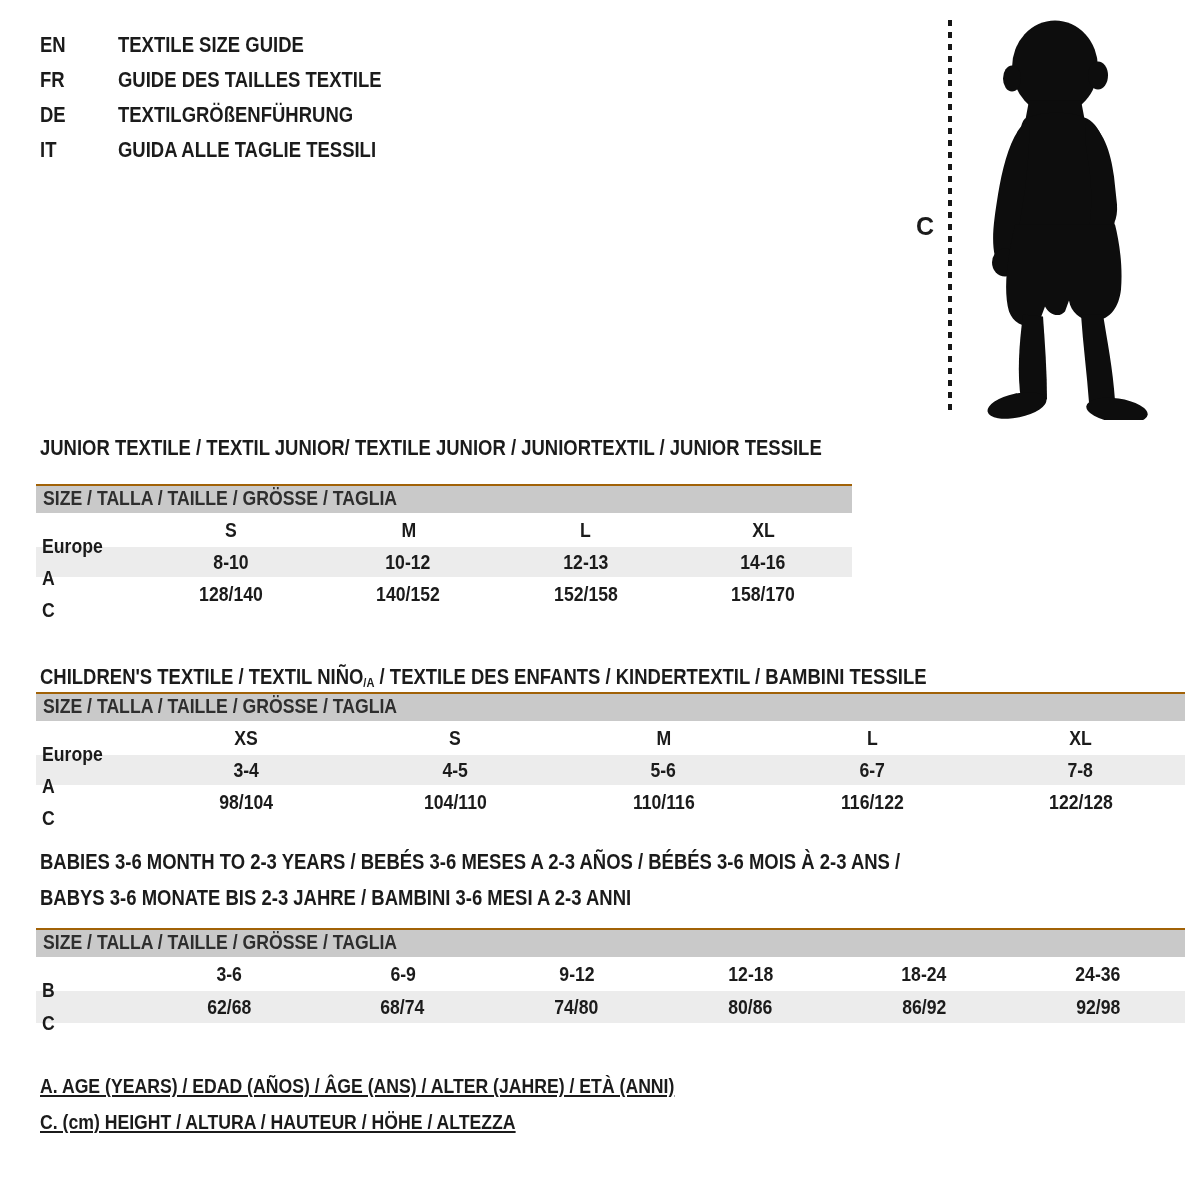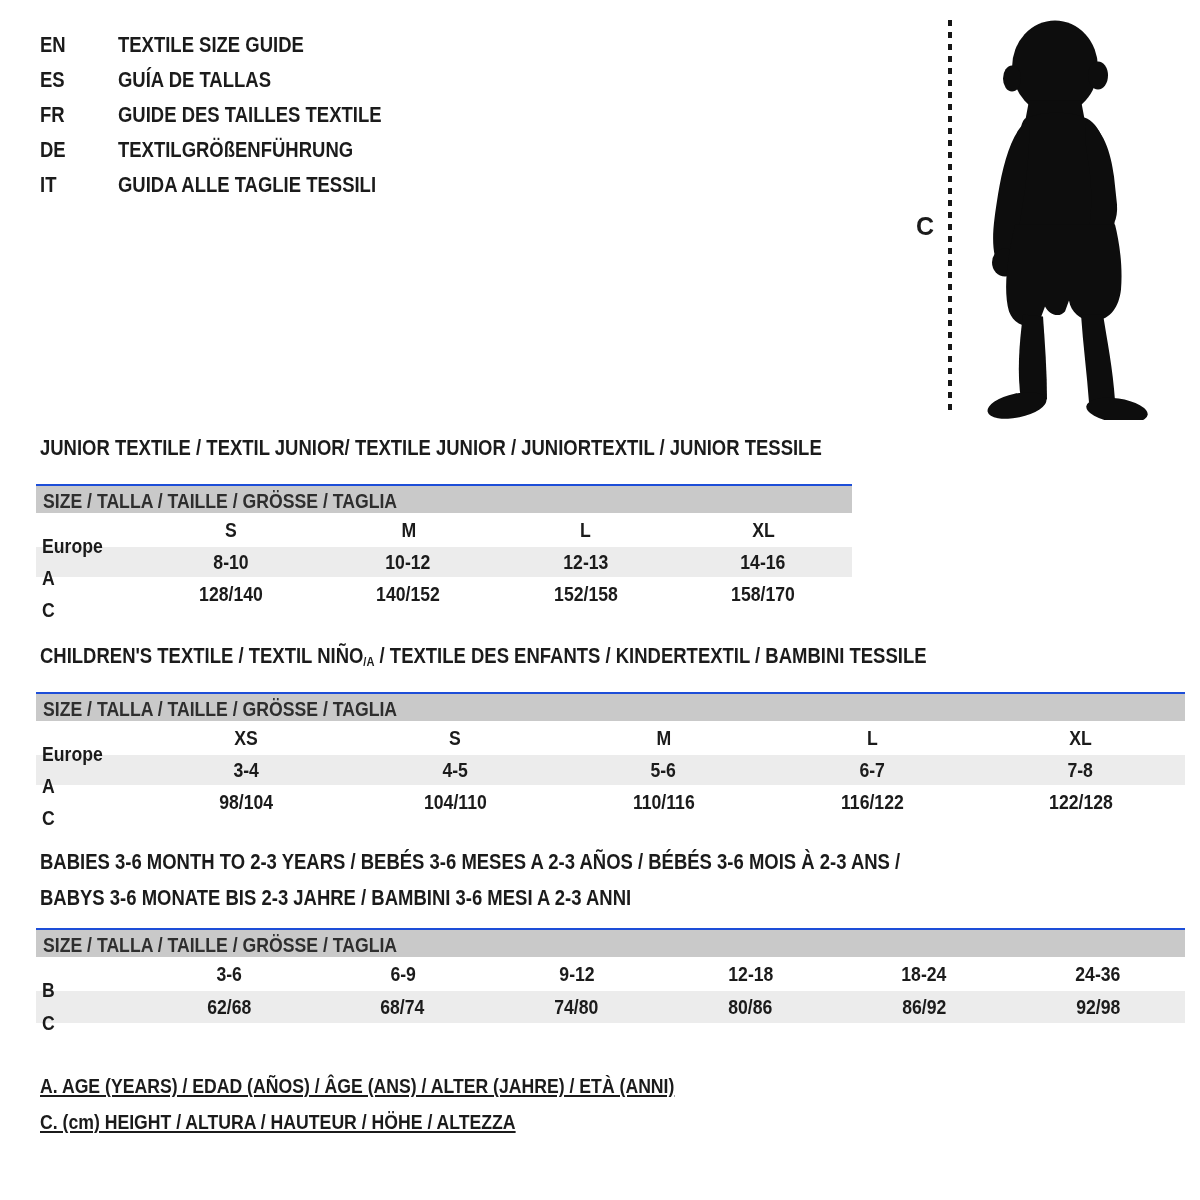--- a/index.html
+++ b/index.html
@@ -28,22 +28,22 @@
   .c-label{position:absolute;left:916px;top:212px;font-size:25px;}
   .figure-svg{position:absolute;left:965px;top:14px;width:185px;height:406px;}
 
   
   .sec-title{position:absolute;left:40px;font-size:22px;}
   .sub{font-size:0.6em;vertical-align:-0.25em;letter-spacing:0;}
 
   
   .table{position:absolute;left:36px;}
   .thead{
-    height:27px;background:#c9c9c9;border-top:2px solid #1d4ed8;
-    display:flex;align-items:flex-end;padding-left:7px;
+    height:27px;background:#c9c9c9;border-top:2px solid #a16207;
+    display:flex;align-items:flex-start;padding-left:7px;
     font-size:21px;color:#2e2e2e;
   }
   .trow{display:flex;align-items:center;font-size:21px;}
   .trow.h34{height:34px;}
   .trow.h30{height:30px;}
   .trow.h32{height:32px;}
   .trow.alt{background:#ececec;}
   .cell{flex:1;text-align:center;}
   .cell.label{flex:0 0 100px;text-align:left;padding-left:6px;margin-top:32px;}
 
@@ -53,24 +53,20 @@
 </style>
 </head>
 <body>
 
 <div class="canvas">
 
   <div class="lang-block">
     <div class="lang-row">
       <span class="lang-code"><span class="cn">EN</span></span>
       <span><span class="cn">TEXTILE SIZE GUIDE</span></span>
-    </div>
-    <div class="lang-row">
-      <span class="lang-code"><span class="cn">ES</span></span>
-      <span><span class="cn">GUÍA DE TALLAS</span></span>
     </div>
     <div class="lang-row">
       <span class="lang-code"><span class="cn">FR</span></span>
       <span><span class="cn">GUIDE DES TAILLES TEXTILE</span></span>
     </div>
     <div class="lang-row">
       <span class="lang-code"><span class="cn">DE</span></span>
       <span><span class="cn">TEXTILGRÖßENFÜHRUNG</span></span>
     </div>
     <div class="lang-row">
@@ -122,21 +118,21 @@
     </div>
     <div class="trow h34">
       <span class="cell label"><span class="cn">C</span></span>
       <span class="cell"><span class="cnc">128/140</span></span>
       <span class="cell"><span class="cnc">140/152</span></span>
       <span class="cell"><span class="cnc">152/158</span></span>
       <span class="cell"><span class="cnc">158/170</span></span>
     </div>
   </div>
 
-  <div class="sec-title" style="top:643px;">
+  <div class="sec-title" style="top:664px;">
     <span class="cn"><span>CHILDREN'S TEXTILE / TEXTIL NIÑO</span><span class="sub">/A</span><span> / TEXTILE DES ENFANTS / KINDERTEXTIL / BAMBINI TESSILE</span></span>
   </div>
   <div class="table" style="top:692px;width:1149px;">
     <div class="thead">
       <span class="cn">SIZE / TALLA / TAILLE / GRÖSSE / TAGLIA</span>
     </div>
     <div class="trow h34">
       <span class="cell label"><span class="cn">Europe</span></span>
       <span class="cell"><span class="cnc">XS</span></span>
       <span class="cell"><span class="cnc">S</span></span>

